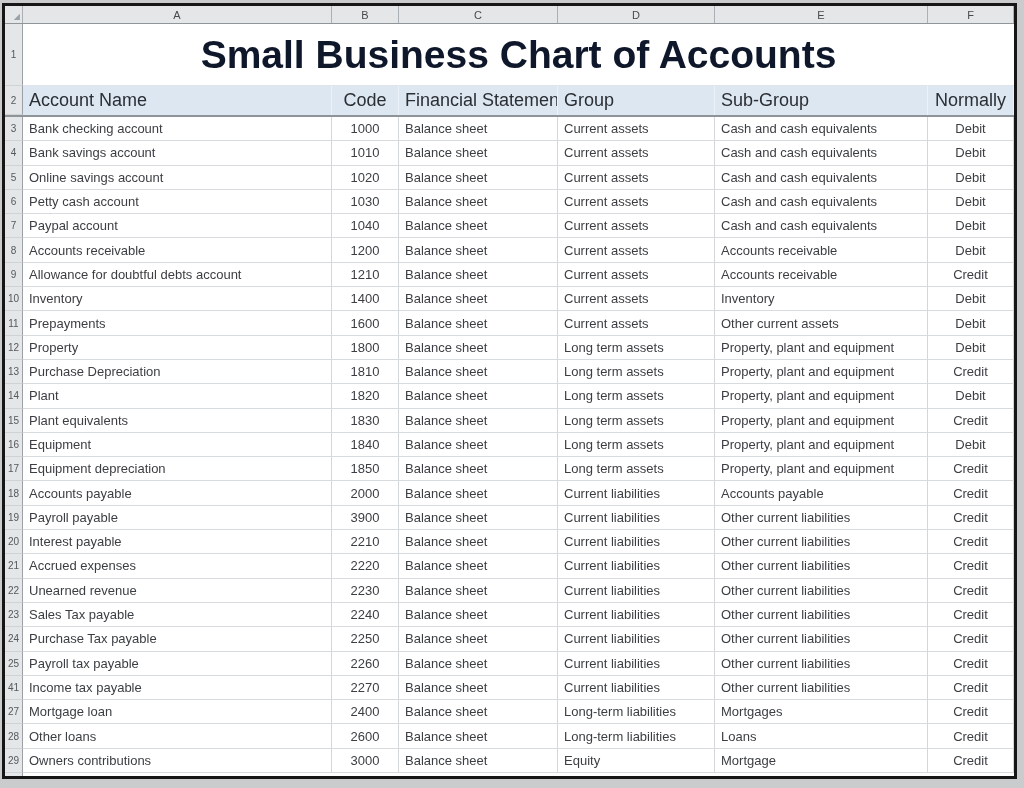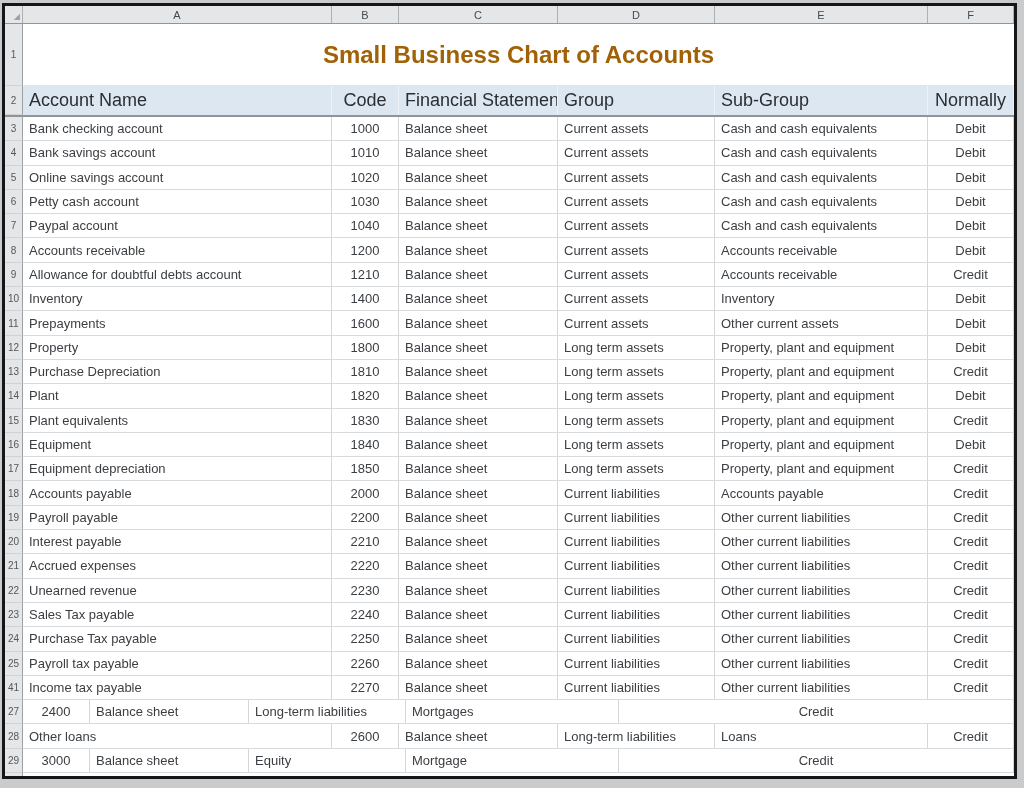--- a/index.html
+++ b/index.html
@@ -50,21 +50,21 @@
     border-right: 1px solid #9aa0a5;
     border-bottom: 1px solid #d0d3d6;
     display: flex; align-items: center; justify-content: center;
     font-size: 10px; color: #55585c;
   }
   
   .title-row { height: 62px; }
   .title-cell {
     flex: 1 1 auto;
     display: flex; align-items: center; justify-content: center;
-    font-size: 24px; font-weight: bold; color: #a16207;
+    font-size: 39px; font-weight: bold; color: #0f172a;
     border-bottom: 1px solid #e2e5e8;
   }
   
   .header-row { height: 31px; border-bottom: 2px solid #8f9499; }
   .hcell {
     background: #dce7f2;
     border-right: 1px solid #edf2f8;
     display: flex; align-items: center;
     font-size: 18px; color: #2b2e33;
     padding: 0 6px;
@@ -275,21 +275,21 @@
     <div class="cell w-b center">2000</div>
     <div class="cell w-c">Balance sheet</div>
     <div class="cell w-d">Current liabilities</div>
     <div class="cell w-e">Accounts payable</div>
     <div class="cell w-f center">Credit</div>
   </div>
 
   <div class="row data-row">
     <div class="num">19</div>
     <div class="cell w-a">Payroll payable</div>
-    <div class="cell w-b center">2200</div>
+    <div class="cell w-b center">3900</div>
     <div class="cell w-c">Balance sheet</div>
     <div class="cell w-d">Current liabilities</div>
     <div class="cell w-e">Other current liabilities</div>
     <div class="cell w-f center">Credit</div>
   </div>
 
   <div class="row data-row">
     <div class="num">20</div>
     <div class="cell w-a">Interest payable</div>
     <div class="cell w-b center">2210</div>
@@ -354,39 +354,41 @@
     <div class="cell w-a">Income tax payable</div>
     <div class="cell w-b center">2270</div>
     <div class="cell w-c">Balance sheet</div>
     <div class="cell w-d">Current liabilities</div>
     <div class="cell w-e">Other current liabilities</div>
     <div class="cell w-f center">Credit</div>
   </div>
 
   <div class="row data-row">
     <div class="num">27</div>
+    <div class="cell w-a">Mortgage loan</div>
     <div class="cell w-b center">2400</div>
     <div class="cell w-c">Balance sheet</div>
     <div class="cell w-d">Long-term liabilities</div>
     <div class="cell w-e">Mortgages</div>
     <div class="cell w-f center">Credit</div>
   </div>
 
   <div class="row data-row">
     <div class="num">28</div>
     <div class="cell w-a">Other loans</div>
     <div class="cell w-b center">2600</div>
     <div class="cell w-c">Balance sheet</div>
     <div class="cell w-d">Long-term liabilities</div>
     <div class="cell w-e">Loans</div>
     <div class="cell w-f center">Credit</div>
   </div>
 
   <div class="row data-row">
     <div class="num">29</div>
+    <div class="cell w-a">Owners contributions</div>
     <div class="cell w-b center">3000</div>
     <div class="cell w-c">Balance sheet</div>
     <div class="cell w-d">Equity</div>
     <div class="cell w-e">Mortgage</div>
     <div class="cell w-f center">Credit</div>
   </div>
 </div>
 
   <div class="filler">
     <div class="num"></div>

